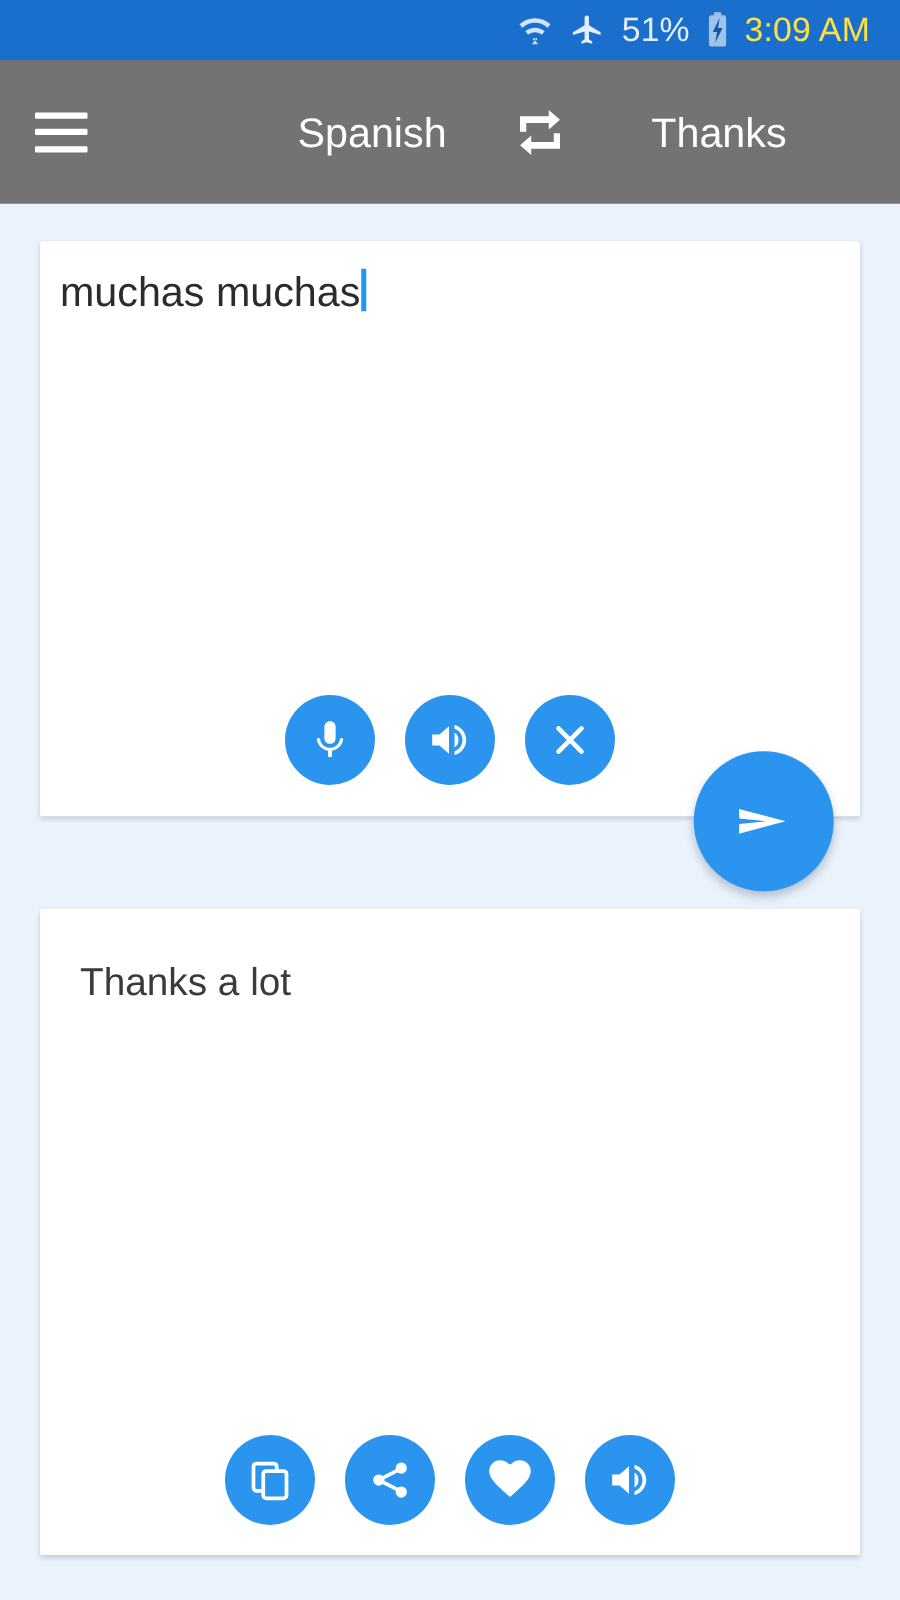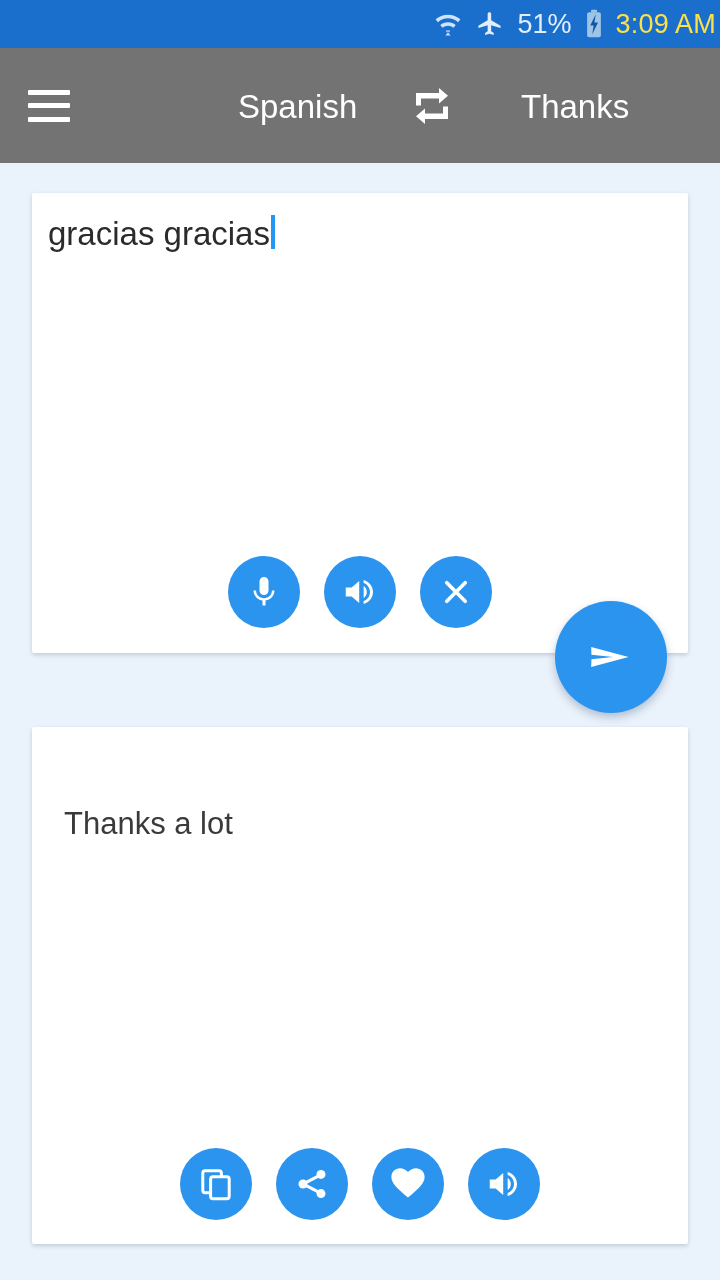--- a/index.html
+++ b/index.html
@@ -9,21 +9,21 @@
     background:#eaf2fb;
     overflow:hidden;
   }
   .screen { position:relative; width:720px; height:1280px; background:#eaf2fb; }
 
   
   .statusbar {
     position:absolute; top:0; left:0; width:720px; height:48px;
     background:#1b6fcc;
     display:flex; align-items:center; justify-content:flex-end;
-    padding-right:4px; gap:12px;
+    padding-right:24px; gap:12px;
   }
   .sb-icon { display:flex; align-items:center; }
   .sb-text {
     color:#fde047; font-size:27px; letter-spacing:.2px;
     line-height:1; font-weight:400;
   }
   .sb-pct { color:#e2eefb; font-size:27px; }
 
   
   .appbar {
@@ -63,21 +63,21 @@
     font-size:33px; color:#2b2b2b; line-height:1.25;
     display:flex; align-items:baseline;
   }
   .caret {
     display:inline-block; width:4px; height:34px;
     background:#2196f3; margin-left:1px;
     position:relative; top:4px;
   }
   .dst-text {
     position:absolute; left:32px; top:40px;
-    font-size:31px; color:#3a3a3a; line-height:1.25;margin-top:38px;
+    font-size:31px; color:#3a3a3a; line-height:1.25;
   }
 
   
   .btn-row { position:absolute; display:flex; }
   #input-actions  { left:228px; top:556px; gap:24px; }
   #output-actions { left:180px; top:1148px; gap:24px; }
 
   .rbtn {
     width:72px; height:72px; border-radius:50%;
     background:#2a94ee;
@@ -143,21 +143,21 @@
         <path fill="#ffffff" d="M6.5 5.5h9V3l4.5 3.9-4.5 3.9V8.2H6.5v3.5H4V5.5z"></path>
         <path fill="#ffffff" d="M17.5 18.5h-9V21L4 17.1l4.5-3.9v2.6h9v-3.5H20v6.2z"></path>
       </svg>
     </div>
 
     <div class="lang lang-dst">Thanks</div>
   </div>
 
   <div class="card" id="input-card">
     <div class="src-text">
-      <span title="Enter text">gracias gracias</span>
+      <span title="Enter text">muchas muchas</span>
       <span class="caret"></span>
     </div>
   </div>
 
   <div class="btn-row" id="input-actions">
 
     <div class="rbtn">
       <svg width="36" height="36" viewBox="0 0 24 24">
         <path fill="#fff" d="M12 14c1.7 0 3-1.3 3-3V5c0-1.7-1.3-3-3-3S9 3.3 9 5v6c0 1.7 1.3 3 3 3z"></path>
         <path fill="#fff" d="M17.3 11c0 3-2.5 5.1-5.3 5.1S6.7 14 6.7 11H5c0 3.4 2.7 6.2 6 6.7V21h2v-3.3c3.3-.5 6-3.3 6-6.7h-1.7z"></path>

